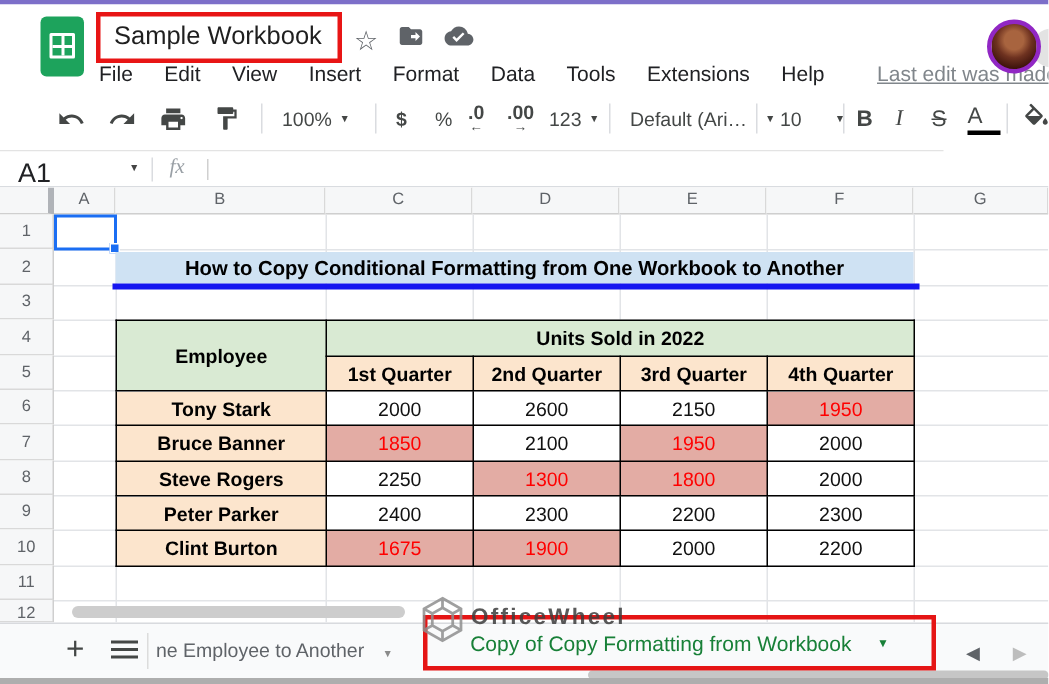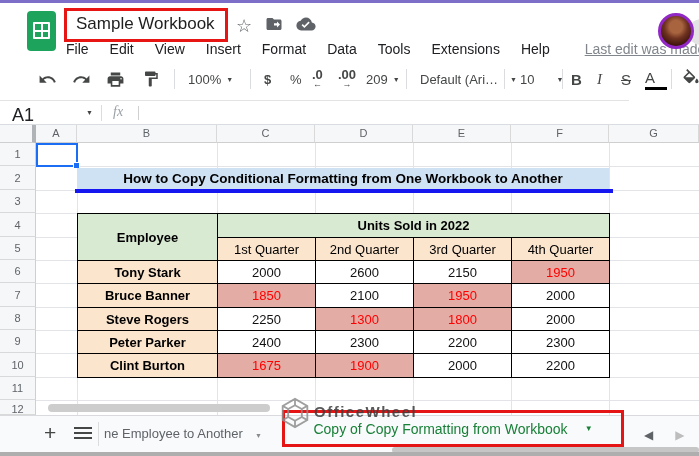--- a/index.html
+++ b/index.html
@@ -65,21 +65,21 @@
   .hline { position:absolute; left:36px; width:663px; height:1px; background:#e2e4e7; }
   .sel { position:absolute; left:36px; top:18px; width:42px; height:24px; border:2px solid #1b6ef3; }
   .sel .handle { position:absolute; right:-4px; bottom:-4px; width:7px; height:7px; background:#1b6ef3; border:1px solid #fff; }
   .banner { position:absolute; left:77px; top:43px; width:532px; height:21px; background:#cfe2f3;
      font-size:13.5px; font-weight:bold; color:#000; text-align:center; line-height:21px; white-space:nowrap; }
   .banner-line { position:absolute; left:75px; top:64px; width:538px; height:4px; background:#1616f0; }
 
   table.sheet { position:absolute; left:77px; top:88px; width:532px; border-collapse:collapse; table-layout:fixed; }
   table.sheet td { border:1.5px solid #000; text-align:center; font-size:13px; color:#111; padding:0; overflow:hidden; }
   table.sheet td.hdr { background:#d9ead3; font-weight:bold; color:#000; }
-  table.sheet td.qtr { background:#fce5cd; font-weight:normal; color:#000;text-align:center; }
+  table.sheet td.qtr { background:#fce5cd; font-weight:bold; color:#000;text-align:center; }
   table.sheet td.nm  { background:#fce5cd; font-weight:bold; color:#000; }
   table.sheet td.hl  { background:#e3aca4; color:#ff0000; }
   .scrollthumb { position:absolute; left:48px; top:279px; width:222px; height:8px; background:#cdcdcd; border-radius:4px; }
 
   
   .tabbar { left:0; top:415px; width:699px; height:37px; background:#f9fafb; border-top:1px solid #d8dade; }
   .plus { position:absolute; left:44px; top:5px; font-size:21px; color:#444746; }
   .burger { position:absolute; left:74px; top:11px; width:18px; height:14px; }
   .burger div { height:2px; background:#444746; margin-bottom:3px; }
   .tabdiv { position:absolute; left:98px; top:6px; width:1px; height:24px; background:#dcdcdc; }
@@ -173,21 +173,21 @@
         <span class="mini">←</span>
       </span>
   </span>
   <span class="it" style="left:338px">
     <span class="dec">
         <span class="main">.00</span>
         <span class="mini">→</span>
       </span>
   </span>
   <span class="it txt13" style="left:366px">
-    <span>209</span>
+    <span>123</span>
       <span class="caret">▼</span>
   </span>
   <span class="tdiv" style="left:406px"></span>
   <span class="it txt13" style="left:420px">
     <span>Default (Ari…</span>
       <span class="caret" style="margin-left:12px">▼</span>
   </span>
   <span class="tdiv" style="left:504px"></span>
   <span class="it txt13" style="left:520px">
     <span>10</span>

